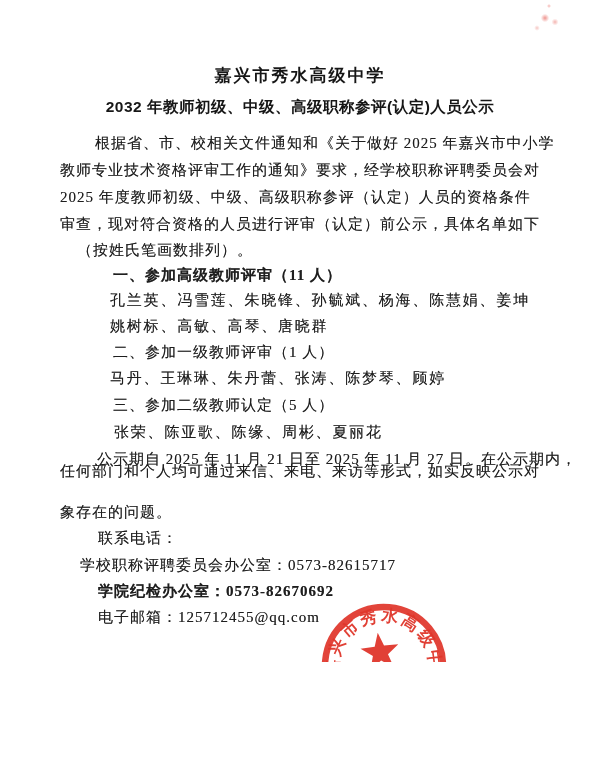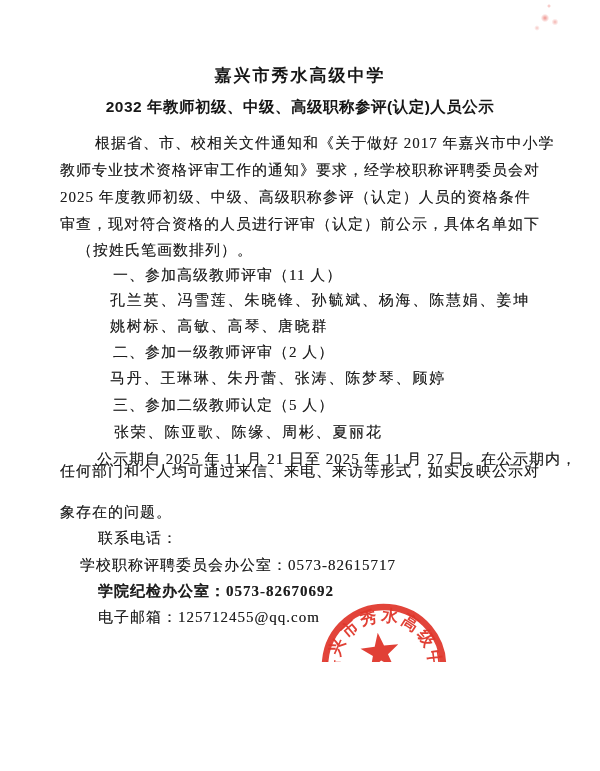--- a/index.html
+++ b/index.html
@@ -64,31 +64,31 @@
   }
 </style>
 </head>
 <body>
 
 <div class="page">
 
   <div class="title school-title">嘉兴市秀水高级中学</div>
   <div class="title doc-title">2032 年教师初级、中级、高级职称参评(认定)人员公示</div>
 
-  <div class="ln" style="left:95px;top:136px;">根据省、市、校相关文件通知和《关于做好 2017 年嘉兴市中小学</div>
+  <div class="ln" style="left:95px;top:136px;">根据省、市、校相关文件通知和《关于做好 2025 年嘉兴市中小学</div>
   <div class="ln" style="left:60px;top:163px;">教师专业技术资格评审工作的通知》要求，经学校职称评聘委员会对</div>
   <div class="ln" style="left:60px;top:190px;">2025 年度教师初级、中级、高级职称参评（认定）人员的资格条件</div>
   <div class="ln" style="left:60px;top:217px;">审查，现对符合资格的人员进行评审（认定）前公示，具体名单如下</div>
   <div class="ln" style="left:77px;top:243px;">（按姓氏笔画数排列）。</div>
 
-  <div class="ln" style="left:113px;top:268px;">一、参加高级教师评审（11 人）</div>
+  <div class="ln" style="left:113px;top:268px;font-weight:bold;">一、参加高级教师评审（11 人）</div>
   <div class="ln names" style="left:110px;top:293px;">孔兰英、冯雪莲、朱晓锋、孙毓斌、杨海、陈慧娟、姜坤</div>
   <div class="ln names" style="left:110px;top:319px;">姚树标、高敏、高琴、唐晓群</div>
 
-  <div class="ln" style="left:113px;top:345px;">二、参加一级教师评审（2 人）</div>
+  <div class="ln" style="left:113px;top:345px;">二、参加一级教师评审（1 人）</div>
   <div class="ln names" style="left:110px;top:371px;">马丹、王琳琳、朱丹蕾、张涛、陈梦琴、顾婷</div>
 
   <div class="ln" style="left:113px;top:398px;">三、参加二级教师认定（5 人）</div>
   <div class="ln names" style="left:114px;top:425px;">张荣、陈亚歌、陈缘、周彬、夏丽花</div>
 
   <div class="ln" style="left:97px;top:452px;">公示期自 2025 年 11 月 21 日至 2025 年 11 月 27 日。在公示期内，</div>
   <div class="ln" style="left:60px;top:464px;">任何部门和个人均可通过来信、来电、来访等形式，如实反映公示对</div>
   <div class="ln" style="left:60px;top:505px;">象存在的问题。</div>
 
   <div class="ln" style="left:98px;top:531px;">联系电话：</div>

